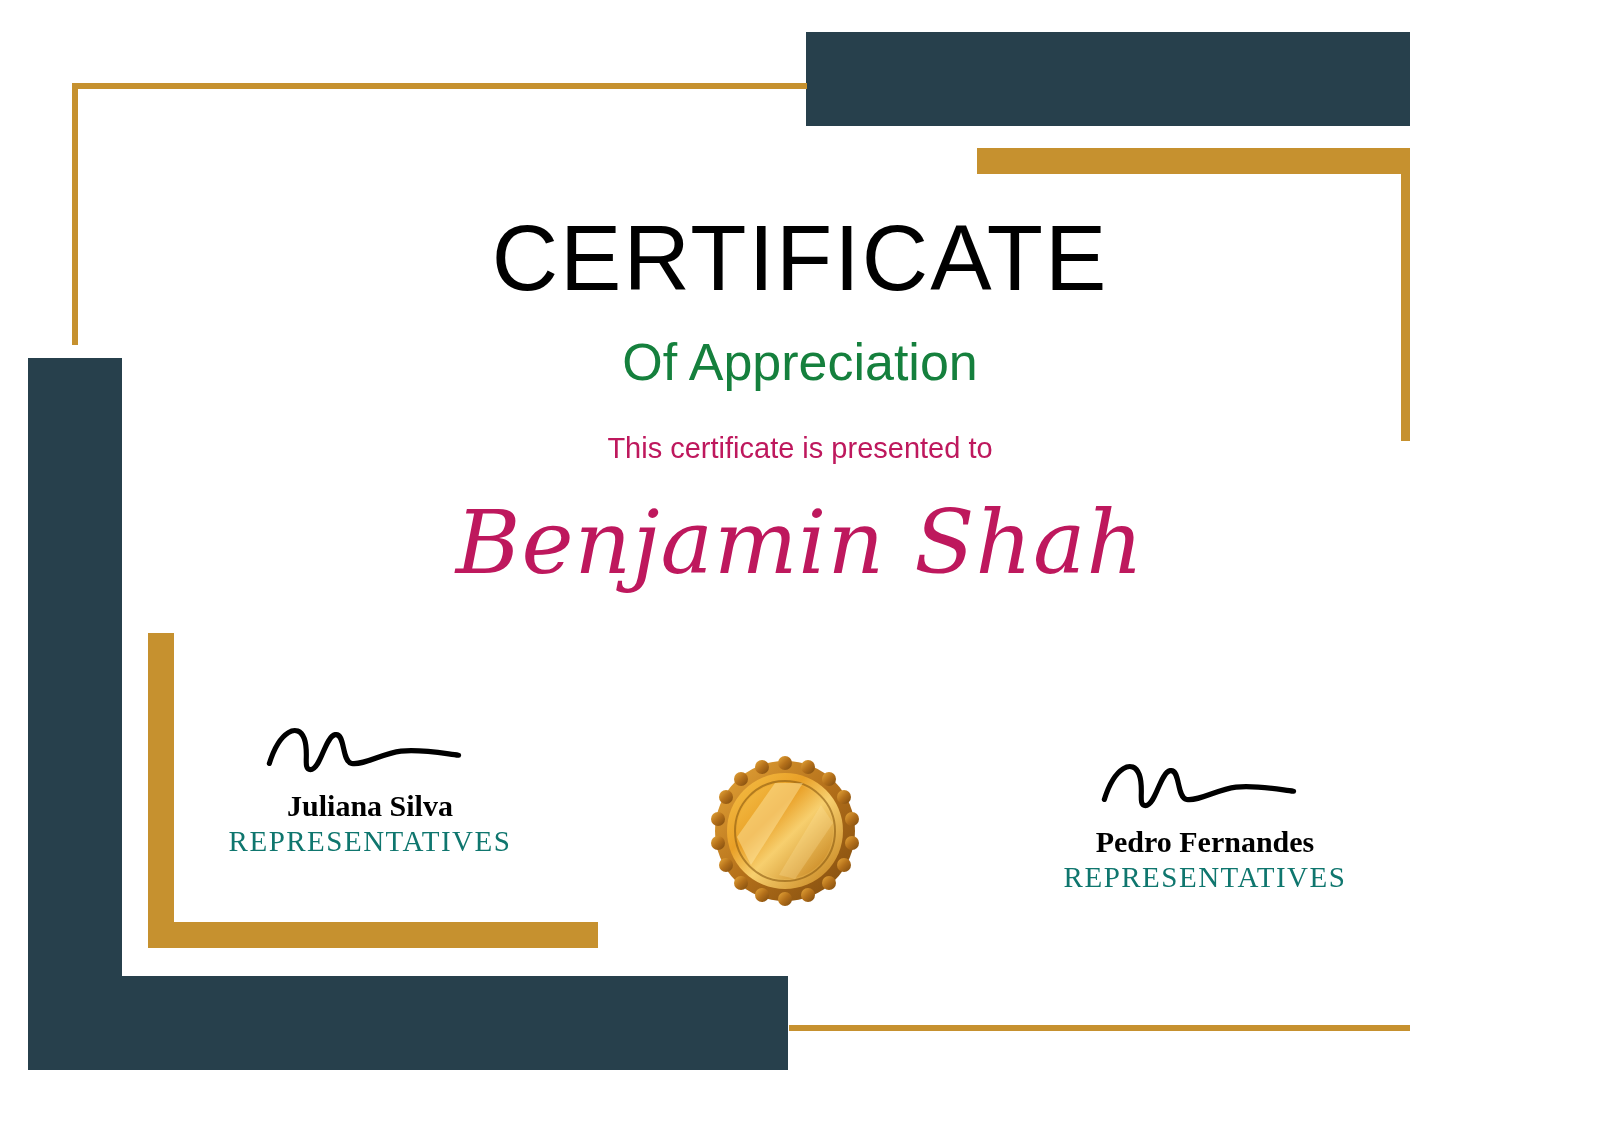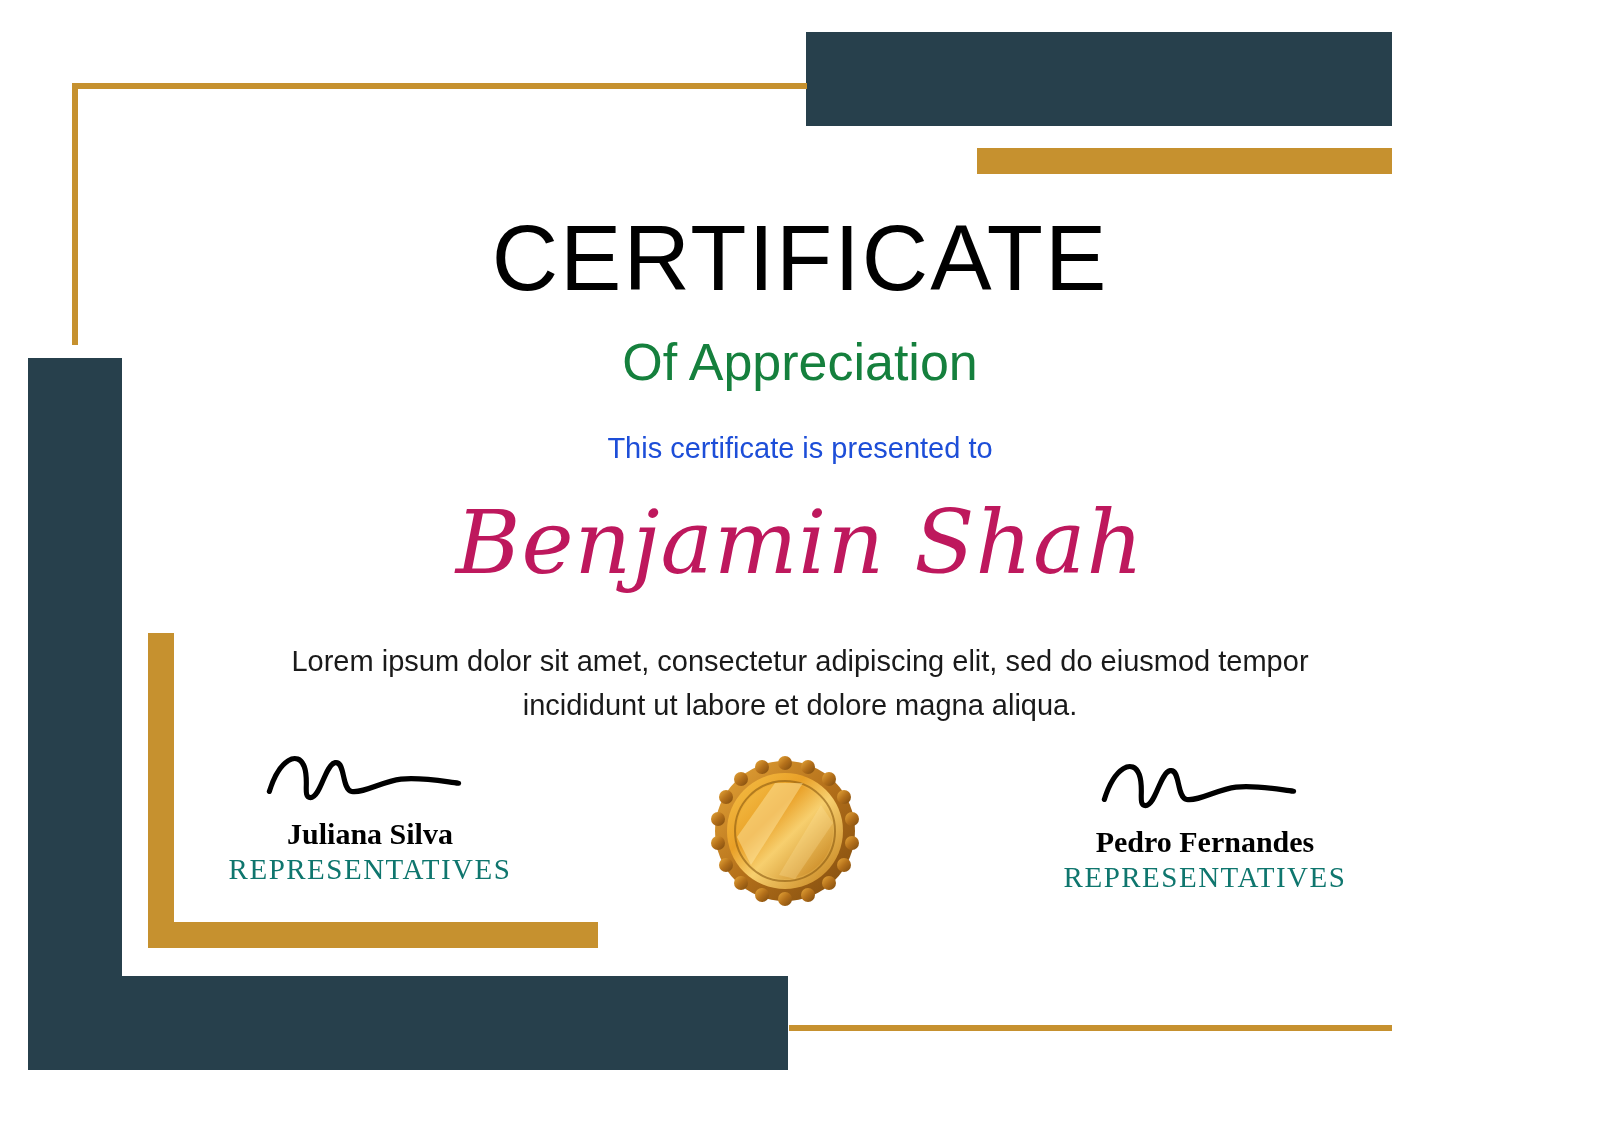--- a/index.html
+++ b/index.html
@@ -13,20 +13,21 @@
     overflow: hidden;
     font-family: "Liberation Sans", sans-serif;
   }
 
   .certificate {
     position: relative;
     width: 1392px;
     height: 1131px;
     background: #ffffff;
     overflow: hidden;
+    padding-left: 18px;
   }
 
   
 
   
   .navy-top {
     position: absolute;
     left: 806px;
     top: 32px;
     width: 744px;
@@ -168,21 +169,21 @@
   }
 
   .presented-to {
     position: absolute;
     top: 432px;
     left: 0;
     width: 1600px;
     text-align: center;
     font-family: "Liberation Sans", sans-serif;
     font-size: 29px;
-    color: #1d4ed8;
+    color: #be185d;
   }
 
   .recipient {
     position: absolute;
     top: 495px;
     left: 0;
     width: 1600px;
     text-align: center;
     font-family: "DejaVu Serif", serif;
     font-style: italic;
@@ -204,21 +205,21 @@
     line-height: 1.5;
     color: #1a1a1a;
   }
 
   
   .sig-block {
     position: absolute;
     width: 420px;
     text-align: center;
   }
-  .sig-left  { left: 160px; top: 740px; }
+  .sig-left  { left: 160px; top: 712px; }
   .sig-right { left: 995px; top: 748px; }
 
   .sig-mark {
     height: 72px;
     display: block;
     margin: 0 auto;
   }
 
   .sig-name {
     font-family: "Liberation Serif", serif;
@@ -268,21 +269,20 @@
   <div class="content">
 
     <div class="title">CERTIFICATE</div>
 
     <div class="subtitle">Of Appreciation</div>
 
     <div class="presented-to">This certificate is presented to</div>
 
     <div class="recipient">Benjamin Shah</div>
 
-    <div class="body-text">Lorem ipsum dolor sit amet, consectetur adipiscing elit, sed do eiusmod tempor incididunt ut labore et dolore magna aliqua.</div>
 
     <div class="sig-block sig-left">
       <svg class="sig-mark" viewBox="0 0 220 70">
         <path d="M12 50 C22 18, 40 10, 46 26 C51 40, 44 56, 52 56 C62 56, 66 24, 76 22 C86 20, 82 48, 92 50 C104 52, 122 40, 140 38 C160 36, 180 40, 196 42" fill="none" stroke="#000000" stroke-width="5" stroke-linecap="round"></path>
       </svg>
       <div class="sig-name">Juliana Silva</div>
       <div class="sig-role">REPRESENTATIVES</div>
     </div>
 
     <div class="seal">

